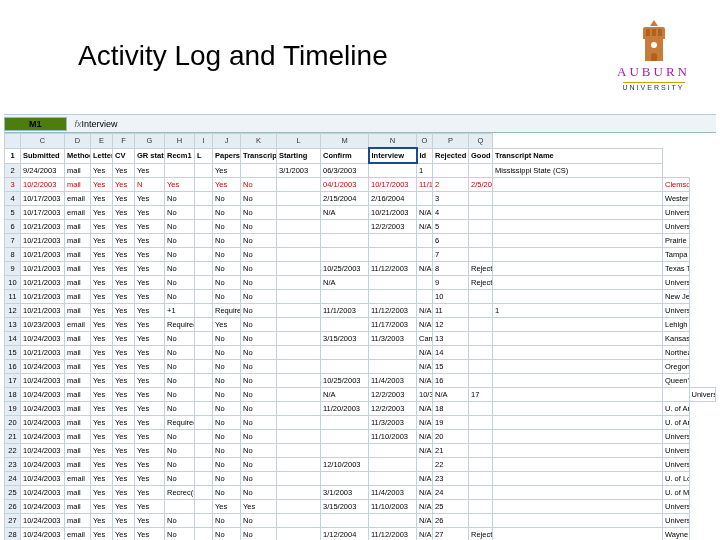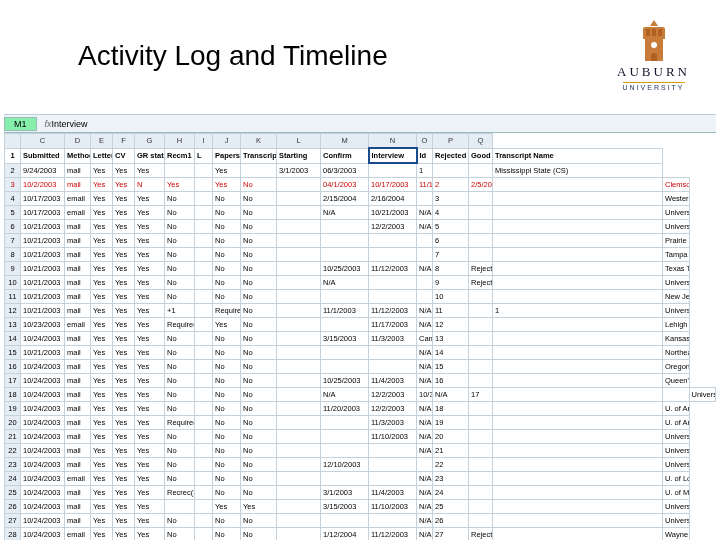--- a/index.html
+++ b/index.html
@@ -7,26 +7,26 @@
   .header { display: flex; align-items: flex-start; justify-content: space-between; padding: 20px 30px 10px 30px; }
   .title { font-size: 28px; font-weight: 400; color: #000; margin-left: 48px; margin-top: 20px; }
   .logo { display: flex; flex-direction: column; align-items: center; }
   .tower { width: 28px; height: 42px; display: flex; flex-direction: column; align-items: center; }
   .tower-top { width: 0; height: 0; border-left: 4px solid transparent; border-right: 4px solid transparent; border-bottom: 6px solid #c77c3a; }
   .tower-mid { width: 22px; height: 12px; background: #c77c3a; border-radius: 2px 2px 0 0; margin-top: 1px; position: relative; }
   .tower-mid::before { content:""; position:absolute; top:2px; left:3px; width:4px; height:7px; background:#b06020; box-shadow: 6px 0 #b06020, 12px 0 #b06020; }
   .tower-body { width: 18px; height: 22px; background: #c77c3a; position: relative; }
   .tower-body::before { content:""; position:absolute; top:3px; left:6px; width:6px; height:6px; border-radius:50%; background:#fff; }
   .tower-body::after { content:""; position:absolute; bottom:0; left:6px; width:6px; height:8px; background:#b06020; border-radius:3px 3px 0 0; }
-  .logo-text { font-family: Georgia, serif; font-size: 13px; letter-spacing: 3px; color: #0f172a; margin-top: 2px; }
+  .logo-text { font-family: Georgia, serif; font-size: 13px; letter-spacing: 3px; color: #a21caf; margin-top: 2px; }
   .logo-sub { font-size: 7px; letter-spacing: 2px; color: #1a2e5c; border-top: 1px solid #d4a000; margin-top: 2px; padding-top: 1px; }
   .excel-wrap { padding: 0 4px; }
   .toolbar-stub { height: 14px; display: flex; border-bottom: 1px solid #bcd; font-size: 7px; color: #999; }
   .cellref { display: flex; align-items: center; font-size: 9px; height: 18px; border-bottom: 1px solid #9bb; background: #eef3f7; }
-  .cellref .box { border: 1px solid #9bb; padding: 1px 9px; background: #86efac; margin-right: 8px; }
+  .cellref .box { border: 1px solid #9bb; padding: 1px 24px; background: #4d7c0f; margin-right: 8px; font-weight: bold; }
   .fx { font-style: italic; color: #666; margin-right: 0; }
   table { border-collapse: collapse; width: 100%; font-size: 7.5px; table-layout: fixed; }
   th, td { border: 1px solid #c5d2dc; padding: 1px 2px; white-space: nowrap; overflow: hidden; text-overflow: clip; height: 11px; line-height: 11px; }
   th { background: #e4ecf4; font-weight: normal; text-align: center; color: #333; }
   td.rowhdr { background: #e4ecf4; text-align: center; width: 16px; }
   tr.header-row td { font-weight: bold; background: #fff; }
   .red { color: #c00; }
   .sel { border: 2px solid #1a4b8c !important; }
   col.c-row { width: 16px; }
   col.c-sub { width: 44px; }

